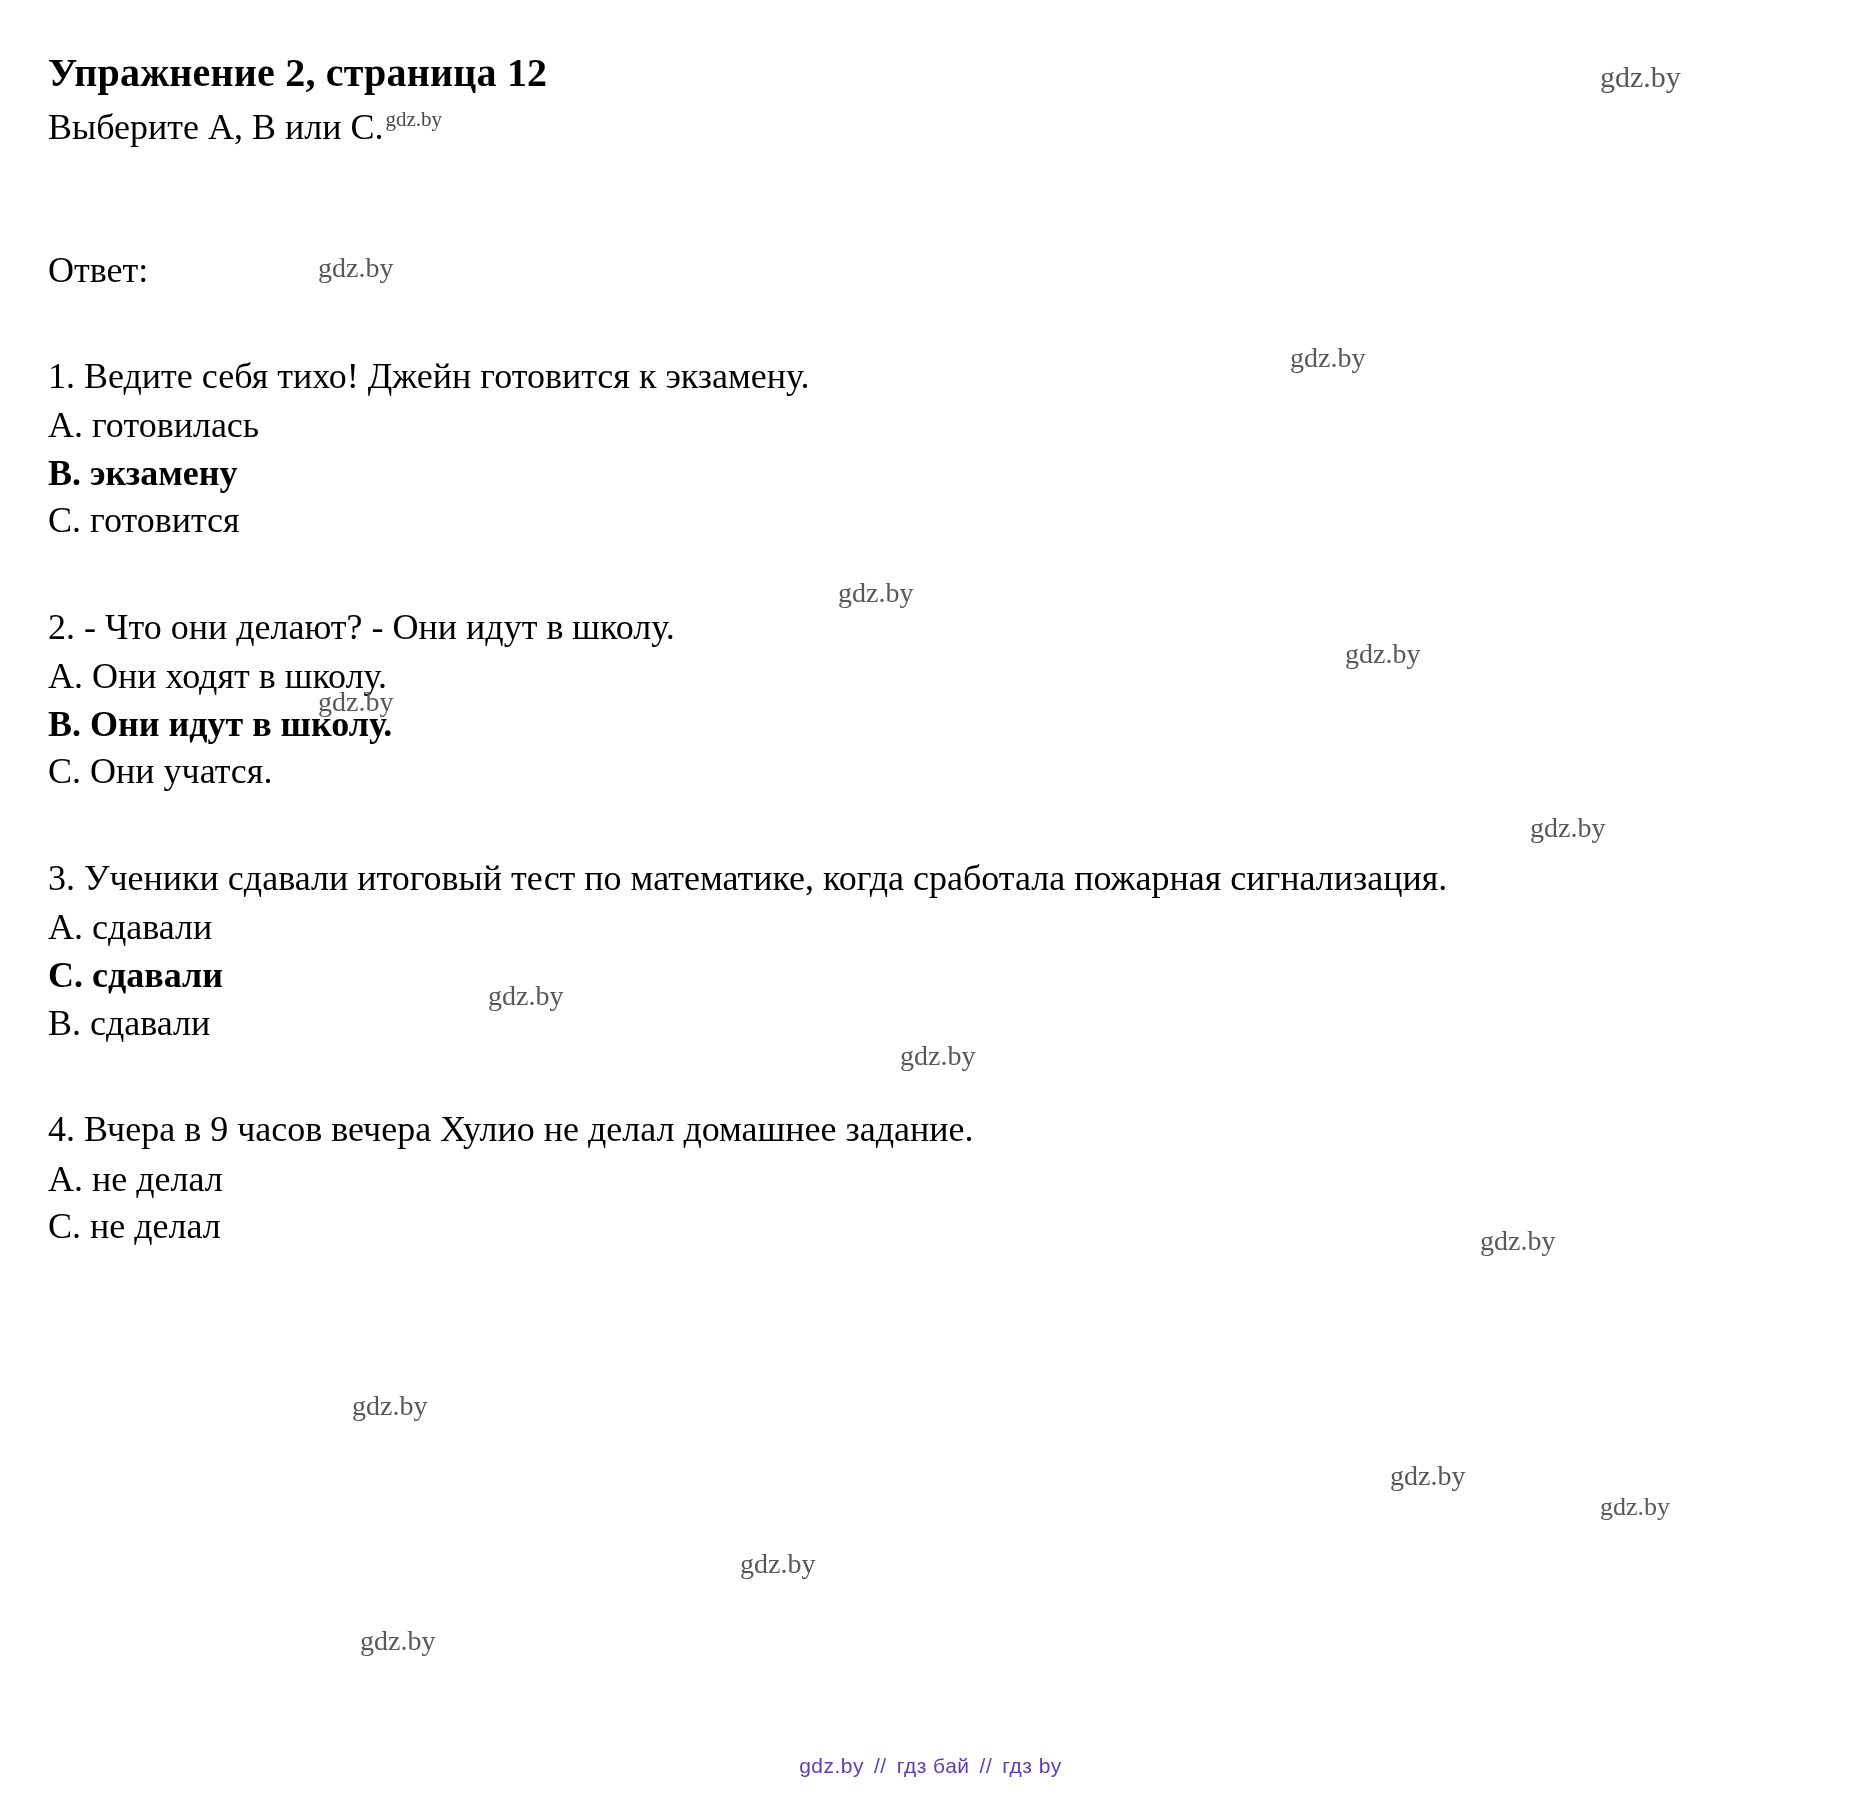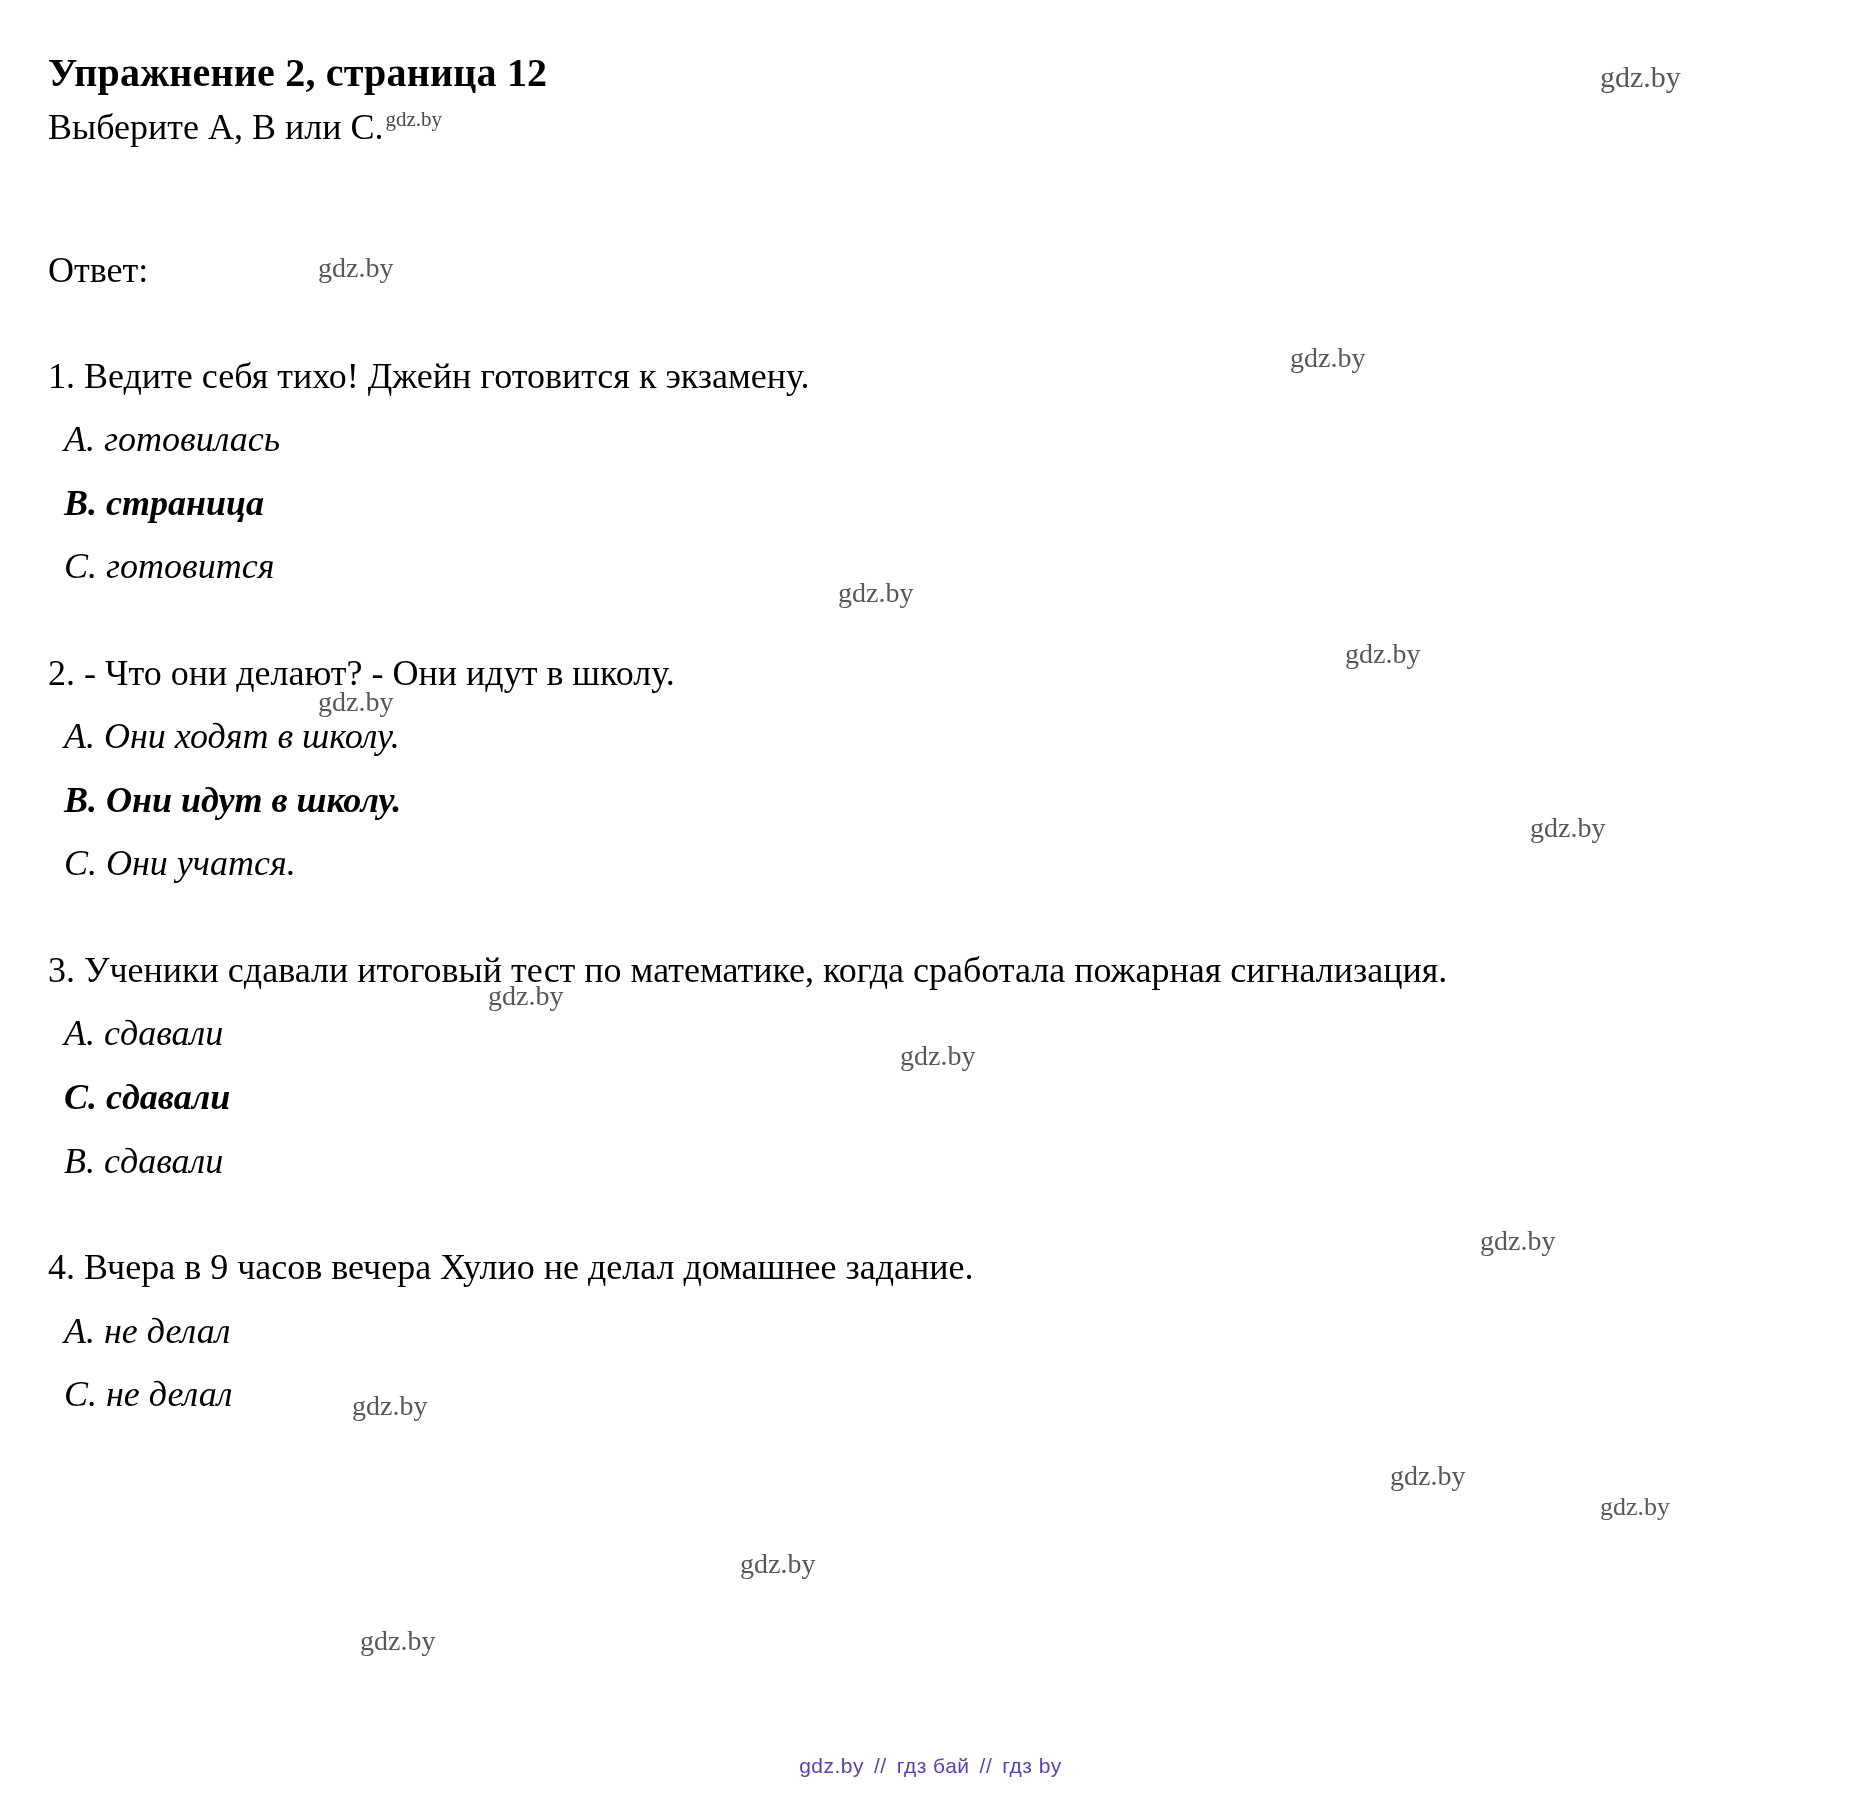--- a/index.html
+++ b/index.html
@@ -66,22 +66,21 @@
     margin: 0 0 2px 0;
   }
   .qtext.justify {
     text-align: justify;
     text-align-last: left;
     width: 1760px;
   }
   .opt {
     font-size: 36px;
     line-height: 1.32;
-    margin: 16px;
-    font-style: italic;
+    margin: 0;
   }
   .opt.correct {
     font-weight: bold;
   }
   .wm {
     position: absolute;
     font-family: "Liberation Serif", serif;
     font-size: 23px;
     color: #585858;
     white-space: nowrap;
@@ -119,21 +118,21 @@
 
     <h1 class="title">Упражнение 2, страница 12</h1>
 
     <p class="subtitle"><span>Выберите A, B или C.</span><span class="wm-sup">gdz.by</span></p>
 
     <div class="answer-label">Ответ:</div>
 
     <div class="qblock">
       <p class="qtext">1. Ведите себя тихо! Джейн готовится к экзамену.</p>
       <p class="opt">A. готовилась</p>
-      <p class="opt correct">B. страница</p>
+      <p class="opt correct">B. экзамену</p>
       <p class="opt">C. готовится</p>
     </div>
 
     <div class="qblock">
       <p class="qtext">2. - Что они делают? - Они идут в школу.</p>
       <p class="opt">A. Они ходят в школу.</p>
       <p class="opt correct">B. Они идут в школу.</p>
       <p class="opt">C. Они учатся.</p>
     </div>
 

